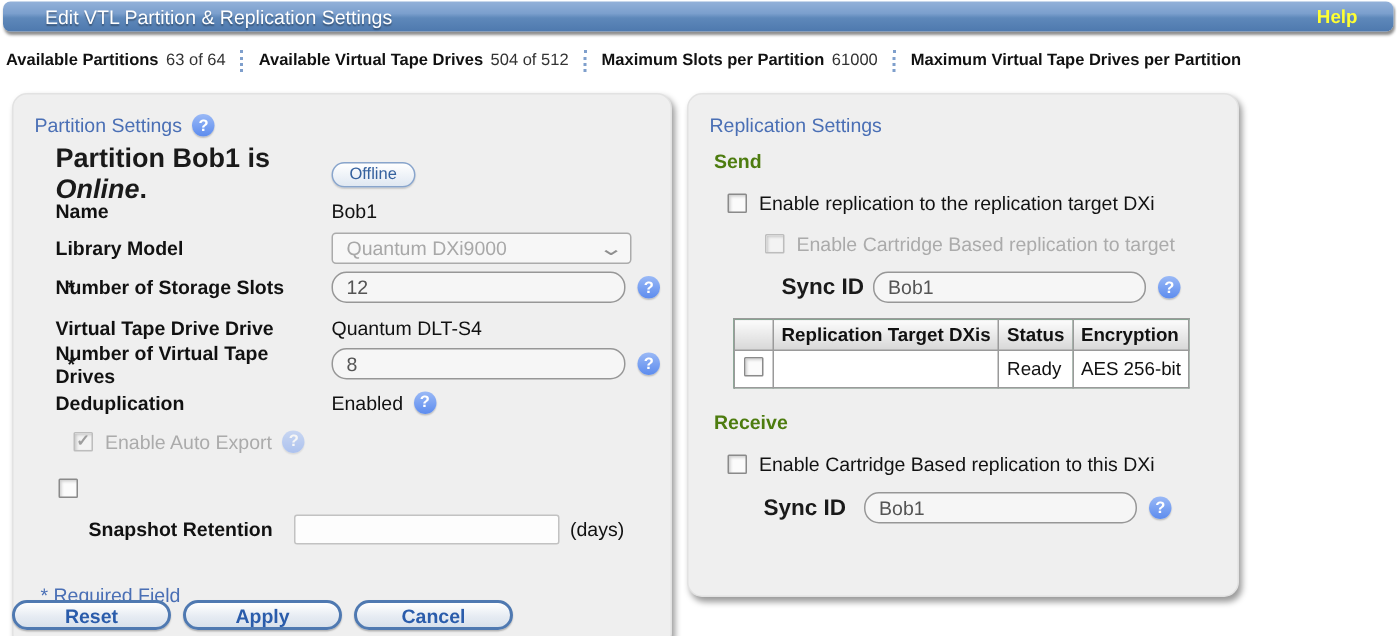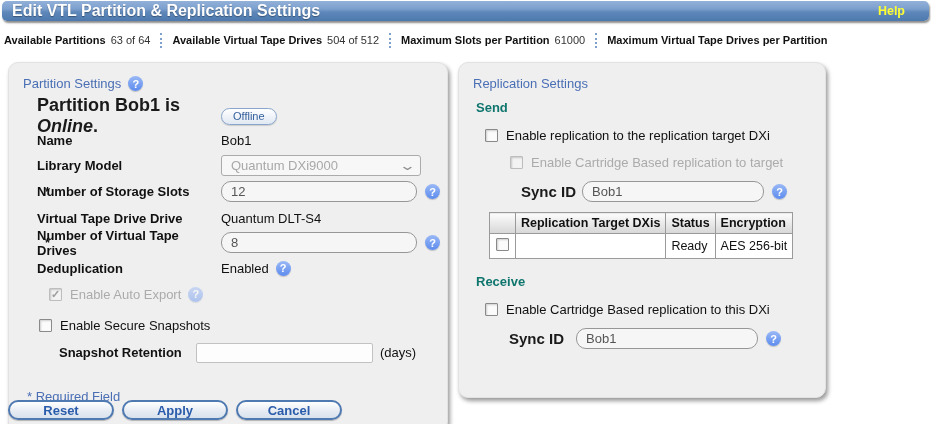--- a/index.html
+++ b/index.html
@@ -16,22 +16,22 @@
   
   .titlebar {
     position: absolute; left: 2px; top: 1px;
     width: 927px; height: 20px;
     border-radius: 5px;
     background: linear-gradient(180deg, #93b1d9 0%, #7b9fcd 40%, #5e88ba 55%, #4e79ae 100%);
     box-shadow: 1px 2px 2px rgba(0,0,0,.45);
     display: flex; align-items: center;
   }
   .titlebar .title {
-    margin-left: 10px;
-    color: #ffffff; font-weight: bold; font-size: 16px;
+    margin-left: 28px;
+    color: #ffffff; font-weight: normal; font-size: 13px;
     text-shadow: 0 1px 1px rgba(0,0,0,.35);
   }
   .titlebar .help-link {
     position: absolute; right: 24px; top: 0;
     line-height: 20px;
     color: #ffff33; font-weight: bold; font-size: 12.5px;
     cursor: pointer;
   }
 
   
@@ -153,21 +153,21 @@
   .row-autoexport { margin-top: 7px; margin-left: 30px; height: 18px; display:flex; align-items:center; }
   .row-autoexport .help-icon { margin-left: 7px; }
   .row-snapshots { margin-top: 13px; margin-left: 20px; height: 18px; display:flex; align-items:center; }
   .row-retention { margin-top: 8px; margin-left: 40px; height: 21px; display:flex; align-items:center; }
   .row-retention .lbl { width: 137px; }
   .days { font-size: 13px; color: #111; margin-left: 7px; }
   .required-note { margin: 26px 0 0 8px; color: #4a6fb5; font-size: 13px; }
   .help-after { margin-left: 8px; }
 
   
-  .section-title { margin: 8px 0 0 7px; color: #0f766e; font-weight: bold; font-size: 13px; }
+  .section-title { margin: 8px 0 0 7px; color: #4d7c0f; font-weight: bold; font-size: 13px; }
   .row-cb1 { margin: 13px 0 0 16px; display: flex; align-items: center; }
   .row-cb2 { margin: 12px 0 0 41px; display: flex; align-items: center; }
   .row-syncid { margin: 11px 0 0 52px; display: flex; align-items: center; }
   .syncid-lbl { font-weight: bold; font-size: 15px; margin-right: 6px; }
   .syncid-input { width: 182px; }
 
   .rep-table { border-collapse: collapse; margin: 10px 0 0 20px; font-size: 12.5px; background:#15803d; }
   .rep-table th {
     background: linear-gradient(180deg,#fcfcfc,#d7d7d7);
     border: 1px solid #9a9a9a;
@@ -288,21 +288,20 @@
     </div>
 
     <div class="row-autoexport">
       <span class="cb disabled checked-disabled"></span>
       <span class="cb-label disabled">Enable Auto Export</span>
       <span class="help-icon faded">?</span>
     </div>
 
     <div class="row-snapshots">
       <span class="cb"></span>
-      <span class="cb-label">Enable Secure Snapshots</span>
     </div>
 
     <div class="row-retention">
       <span class="lbl">Snapshot Retention</span>
       <input class="plain-input" value="" style="">
       <span class="days">(days)</span>
     </div>
 
     <div class="required-note">* Required Field</div>
   </div>

